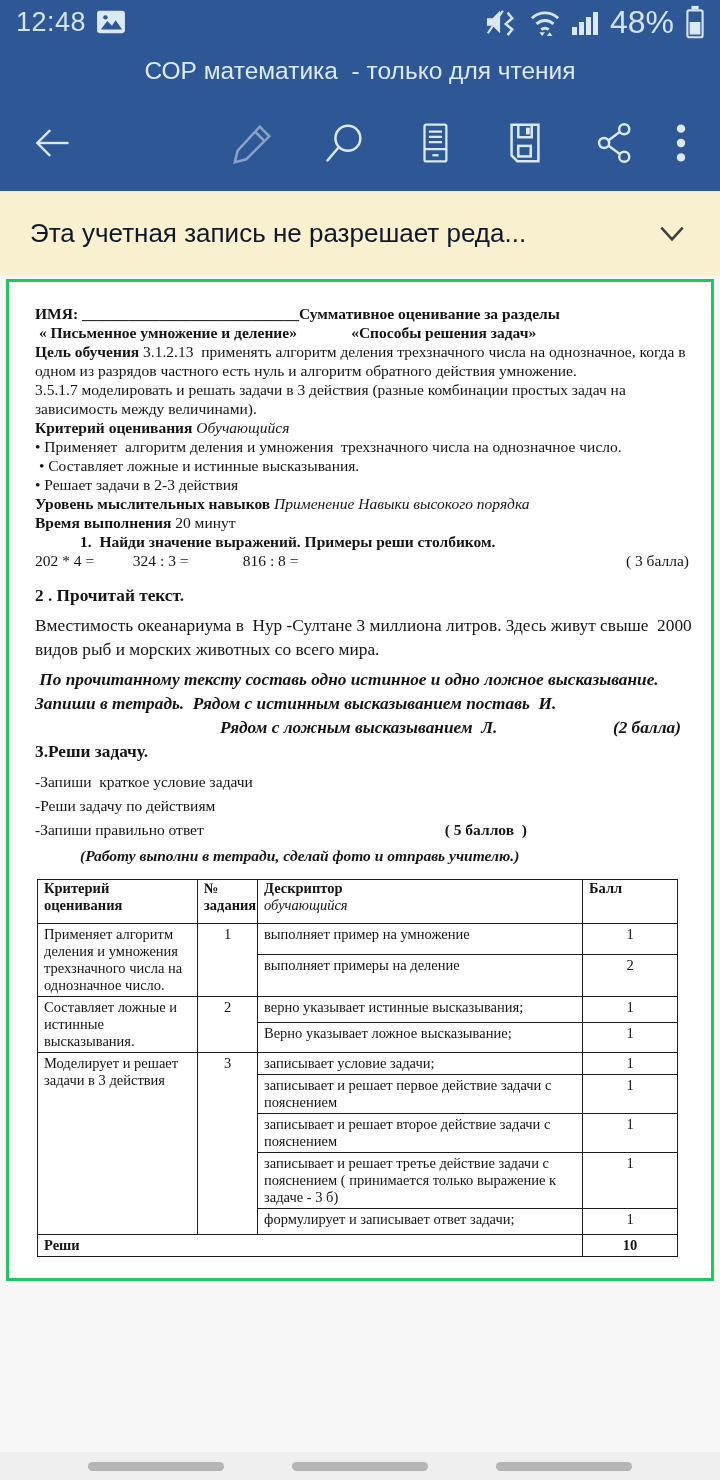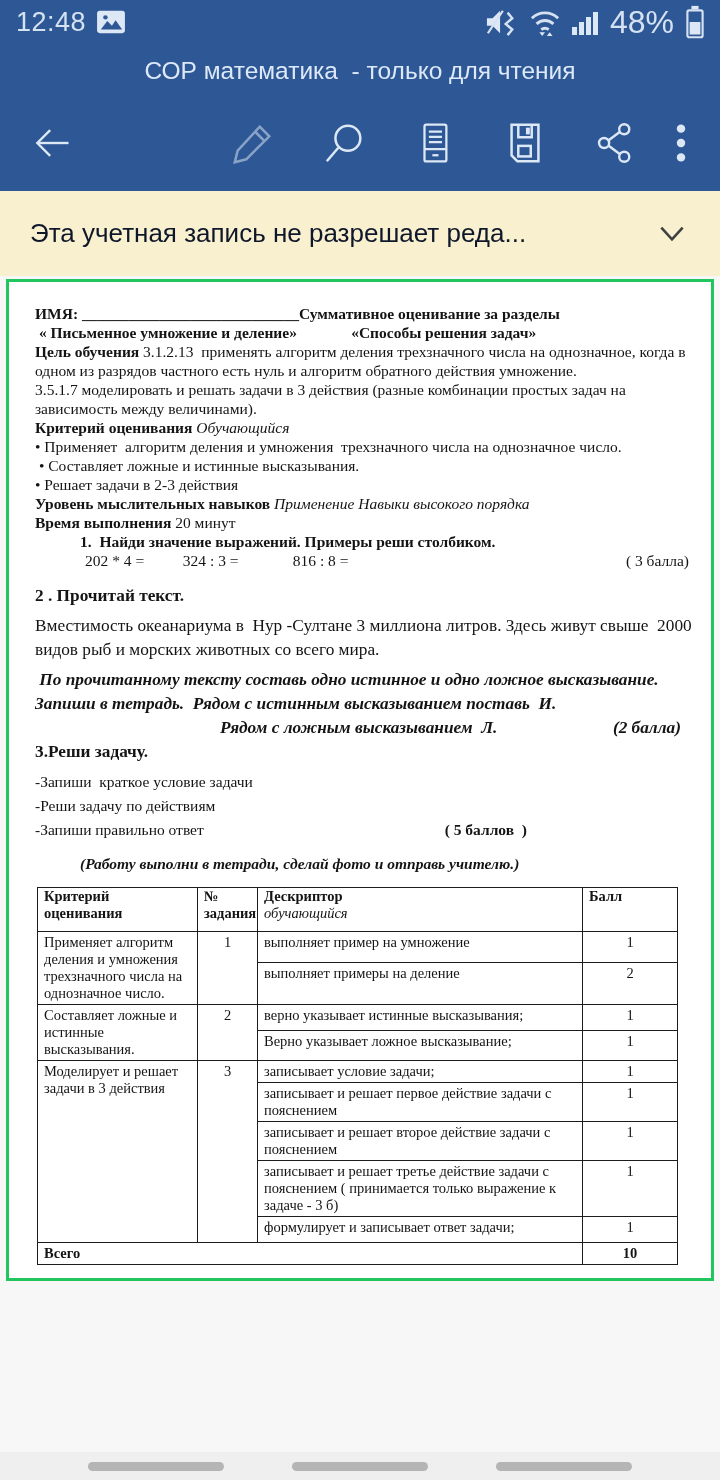--- a/index.html
+++ b/index.html
@@ -36,23 +36,23 @@
   .page{width:708px;height:1002px;margin:0 auto;background:#fff;border:3px solid #22c55e;
         box-sizing:border-box;padding:22px 16px 0 26px;
         font-family:"Liberation Serif",serif;color:#141414;font-size:15.5px;}
   .ln{line-height:19px;white-space:pre-wrap;}
   .b{font-weight:bold;}
   .i{font-style:italic;}
   .lg{font-size:17.3px;line-height:24px;}
   .split{display:flex;justify-content:space-between;}
   .sl,.sr{white-space:pre-wrap;}
   .ind{margin-left:45px;}
-  .ind2{margin-left:50px;}
+  .ind2{}
   .ti{text-indent:40px;}
-  .g1{margin-top:12px;}
+  .g1{margin-top:4px;}
   .g3{margin-top:6px;}
   .g4{margin-top:14px;}
   .sp{line-height:24px;}
   .r6 .sr{margin-right:6px;}
   .r14 .sr{margin-right:14px;}
   .r168 .sr{margin-right:168px;}
   .l185 .sl{margin-left:185px;}
 
   
   table.rubric{margin-top:14px;margin-left:2px;border-collapse:collapse;width:640px;
@@ -271,21 +271,21 @@
             </tr>
             <tr>
               <td>записывает и решает третье  действие задачи с пояснением ( принимается  только выражение к задаче - 3 б)</td>
               <td class="al-c">1</td>
             </tr>
             <tr>
               <td>формулирует и записывает ответ задачи;</td>
               <td class="al-c">1</td>
             </tr>
             <tr>
-              <td colspan="3" class="b">Всего</td>
+              <td colspan="3" class="b">Реши</td>
               <td class="al-c b">10</td>
             </tr>
           </tbody>
       </table>
     </div>
   </div>
 
   <div class="navbar">
     <div class="pill"></div>
     <div class="pill"></div>

